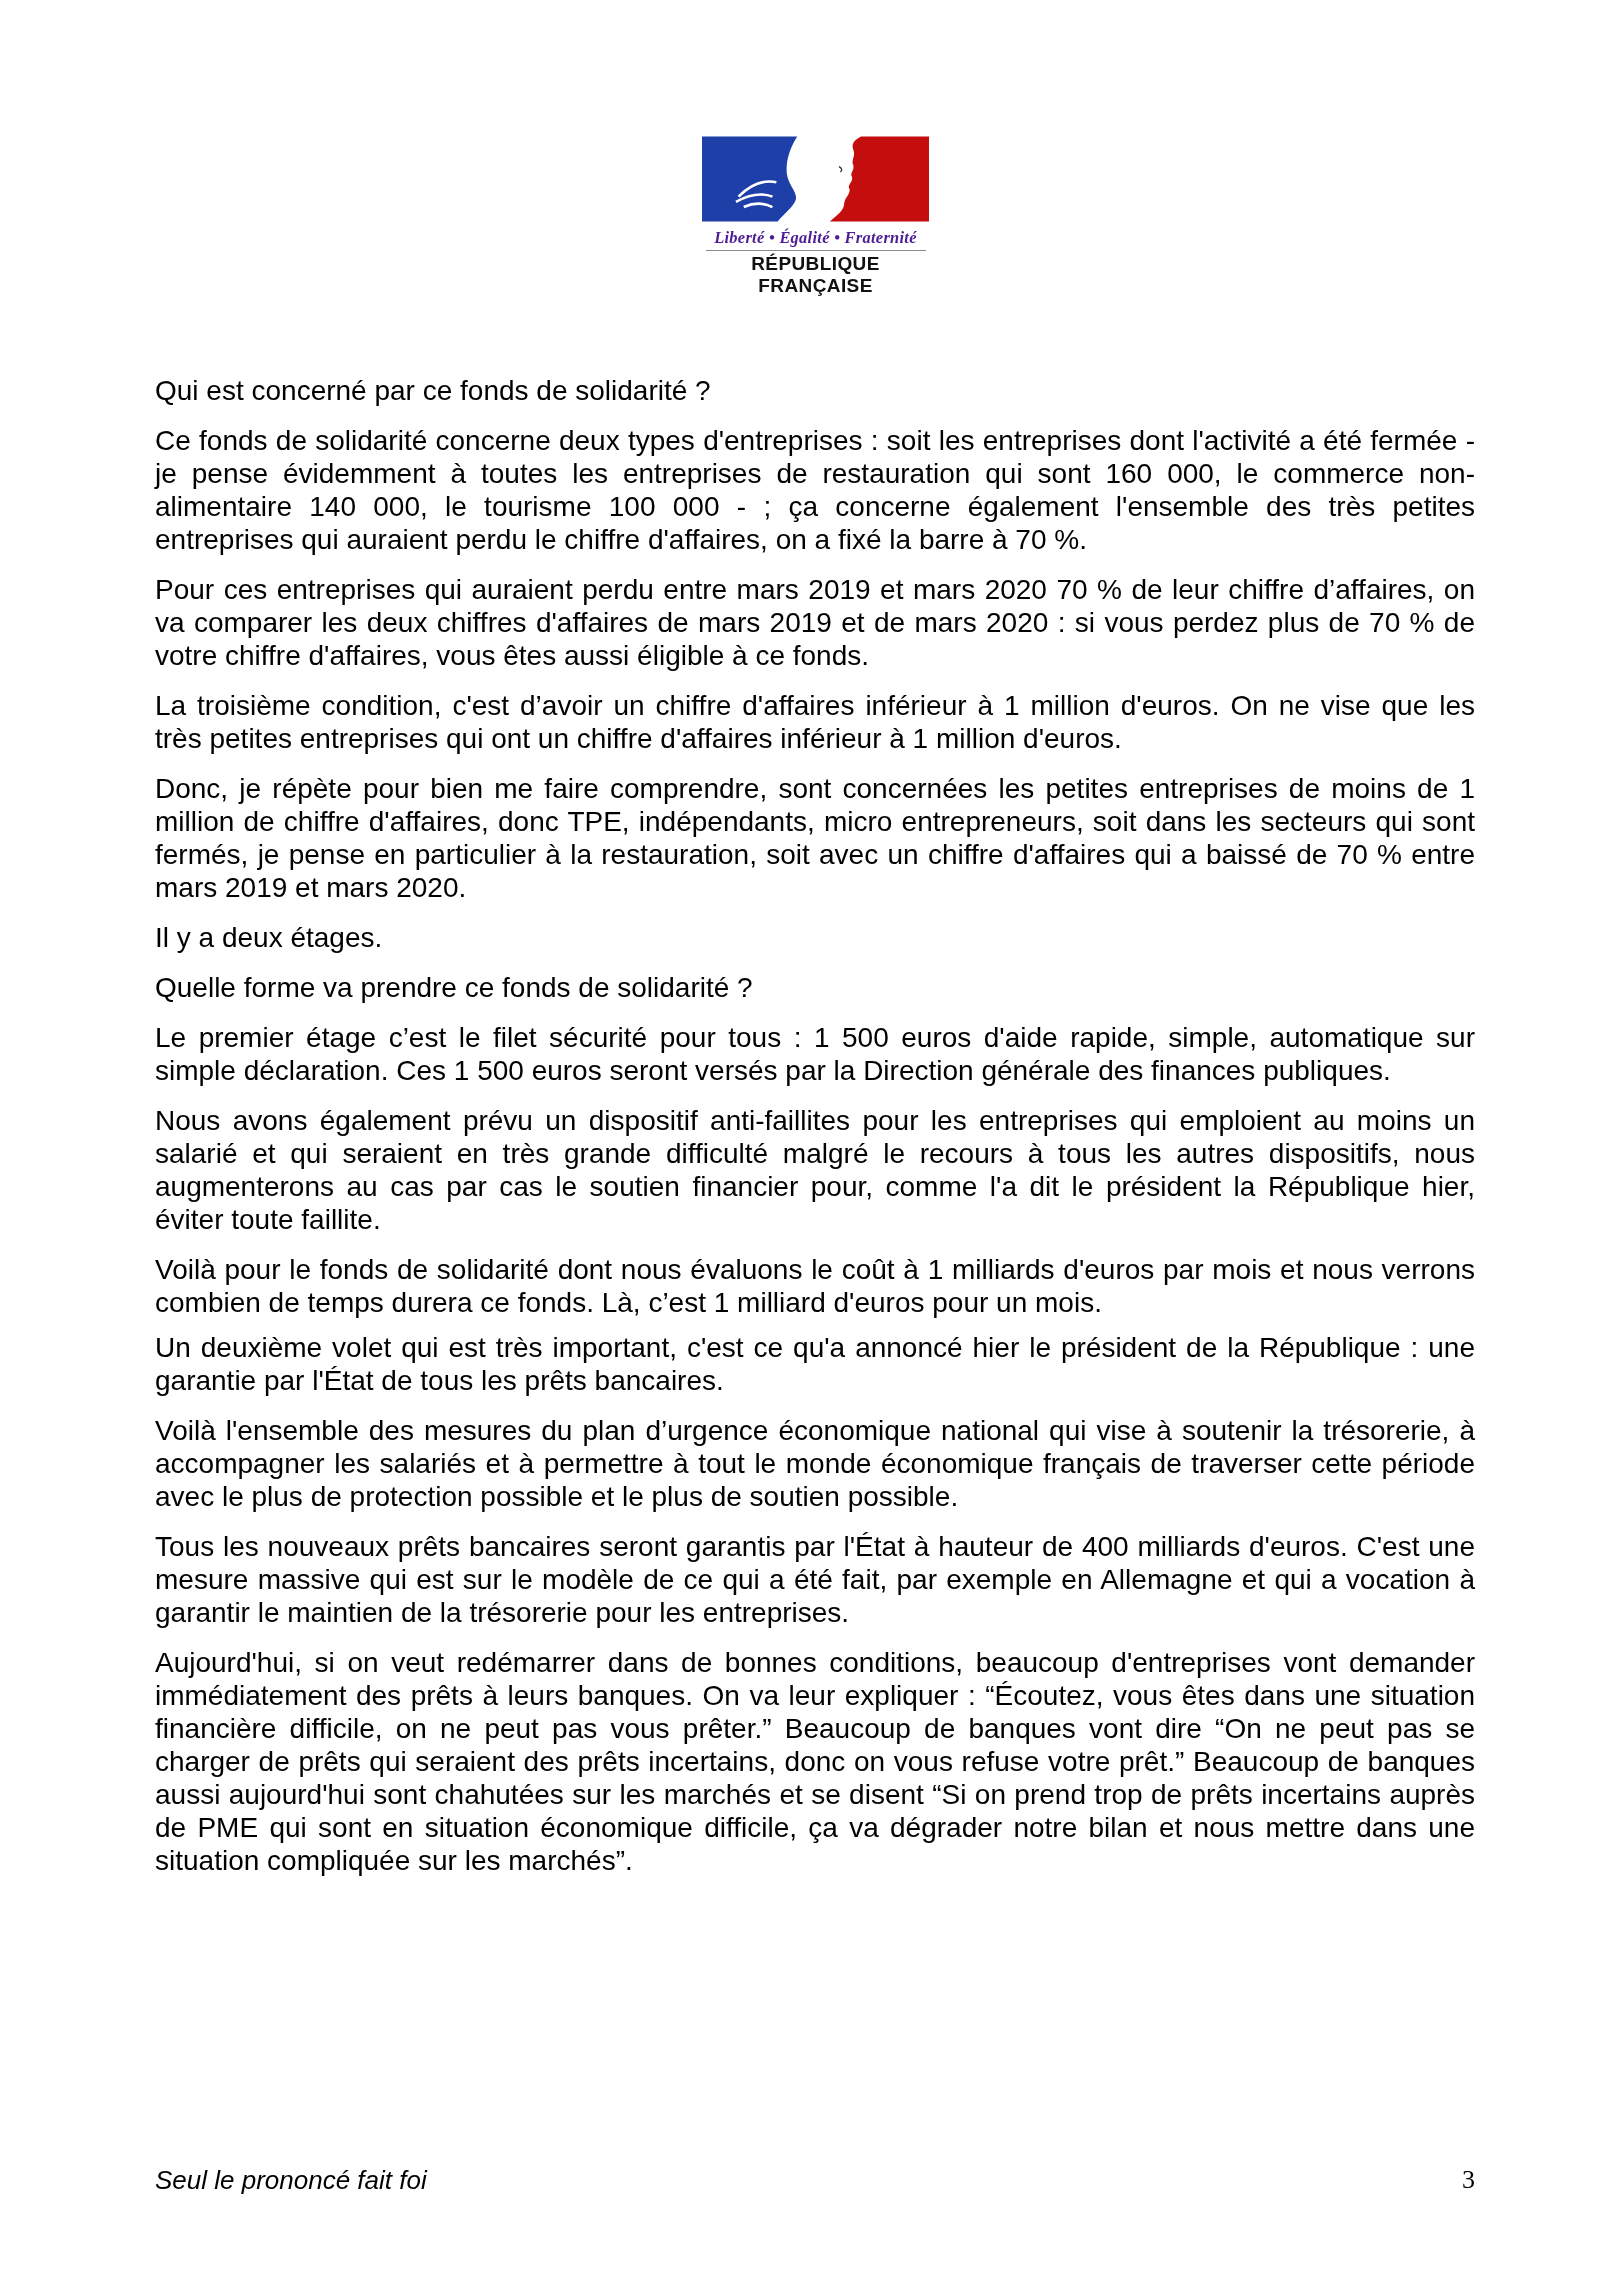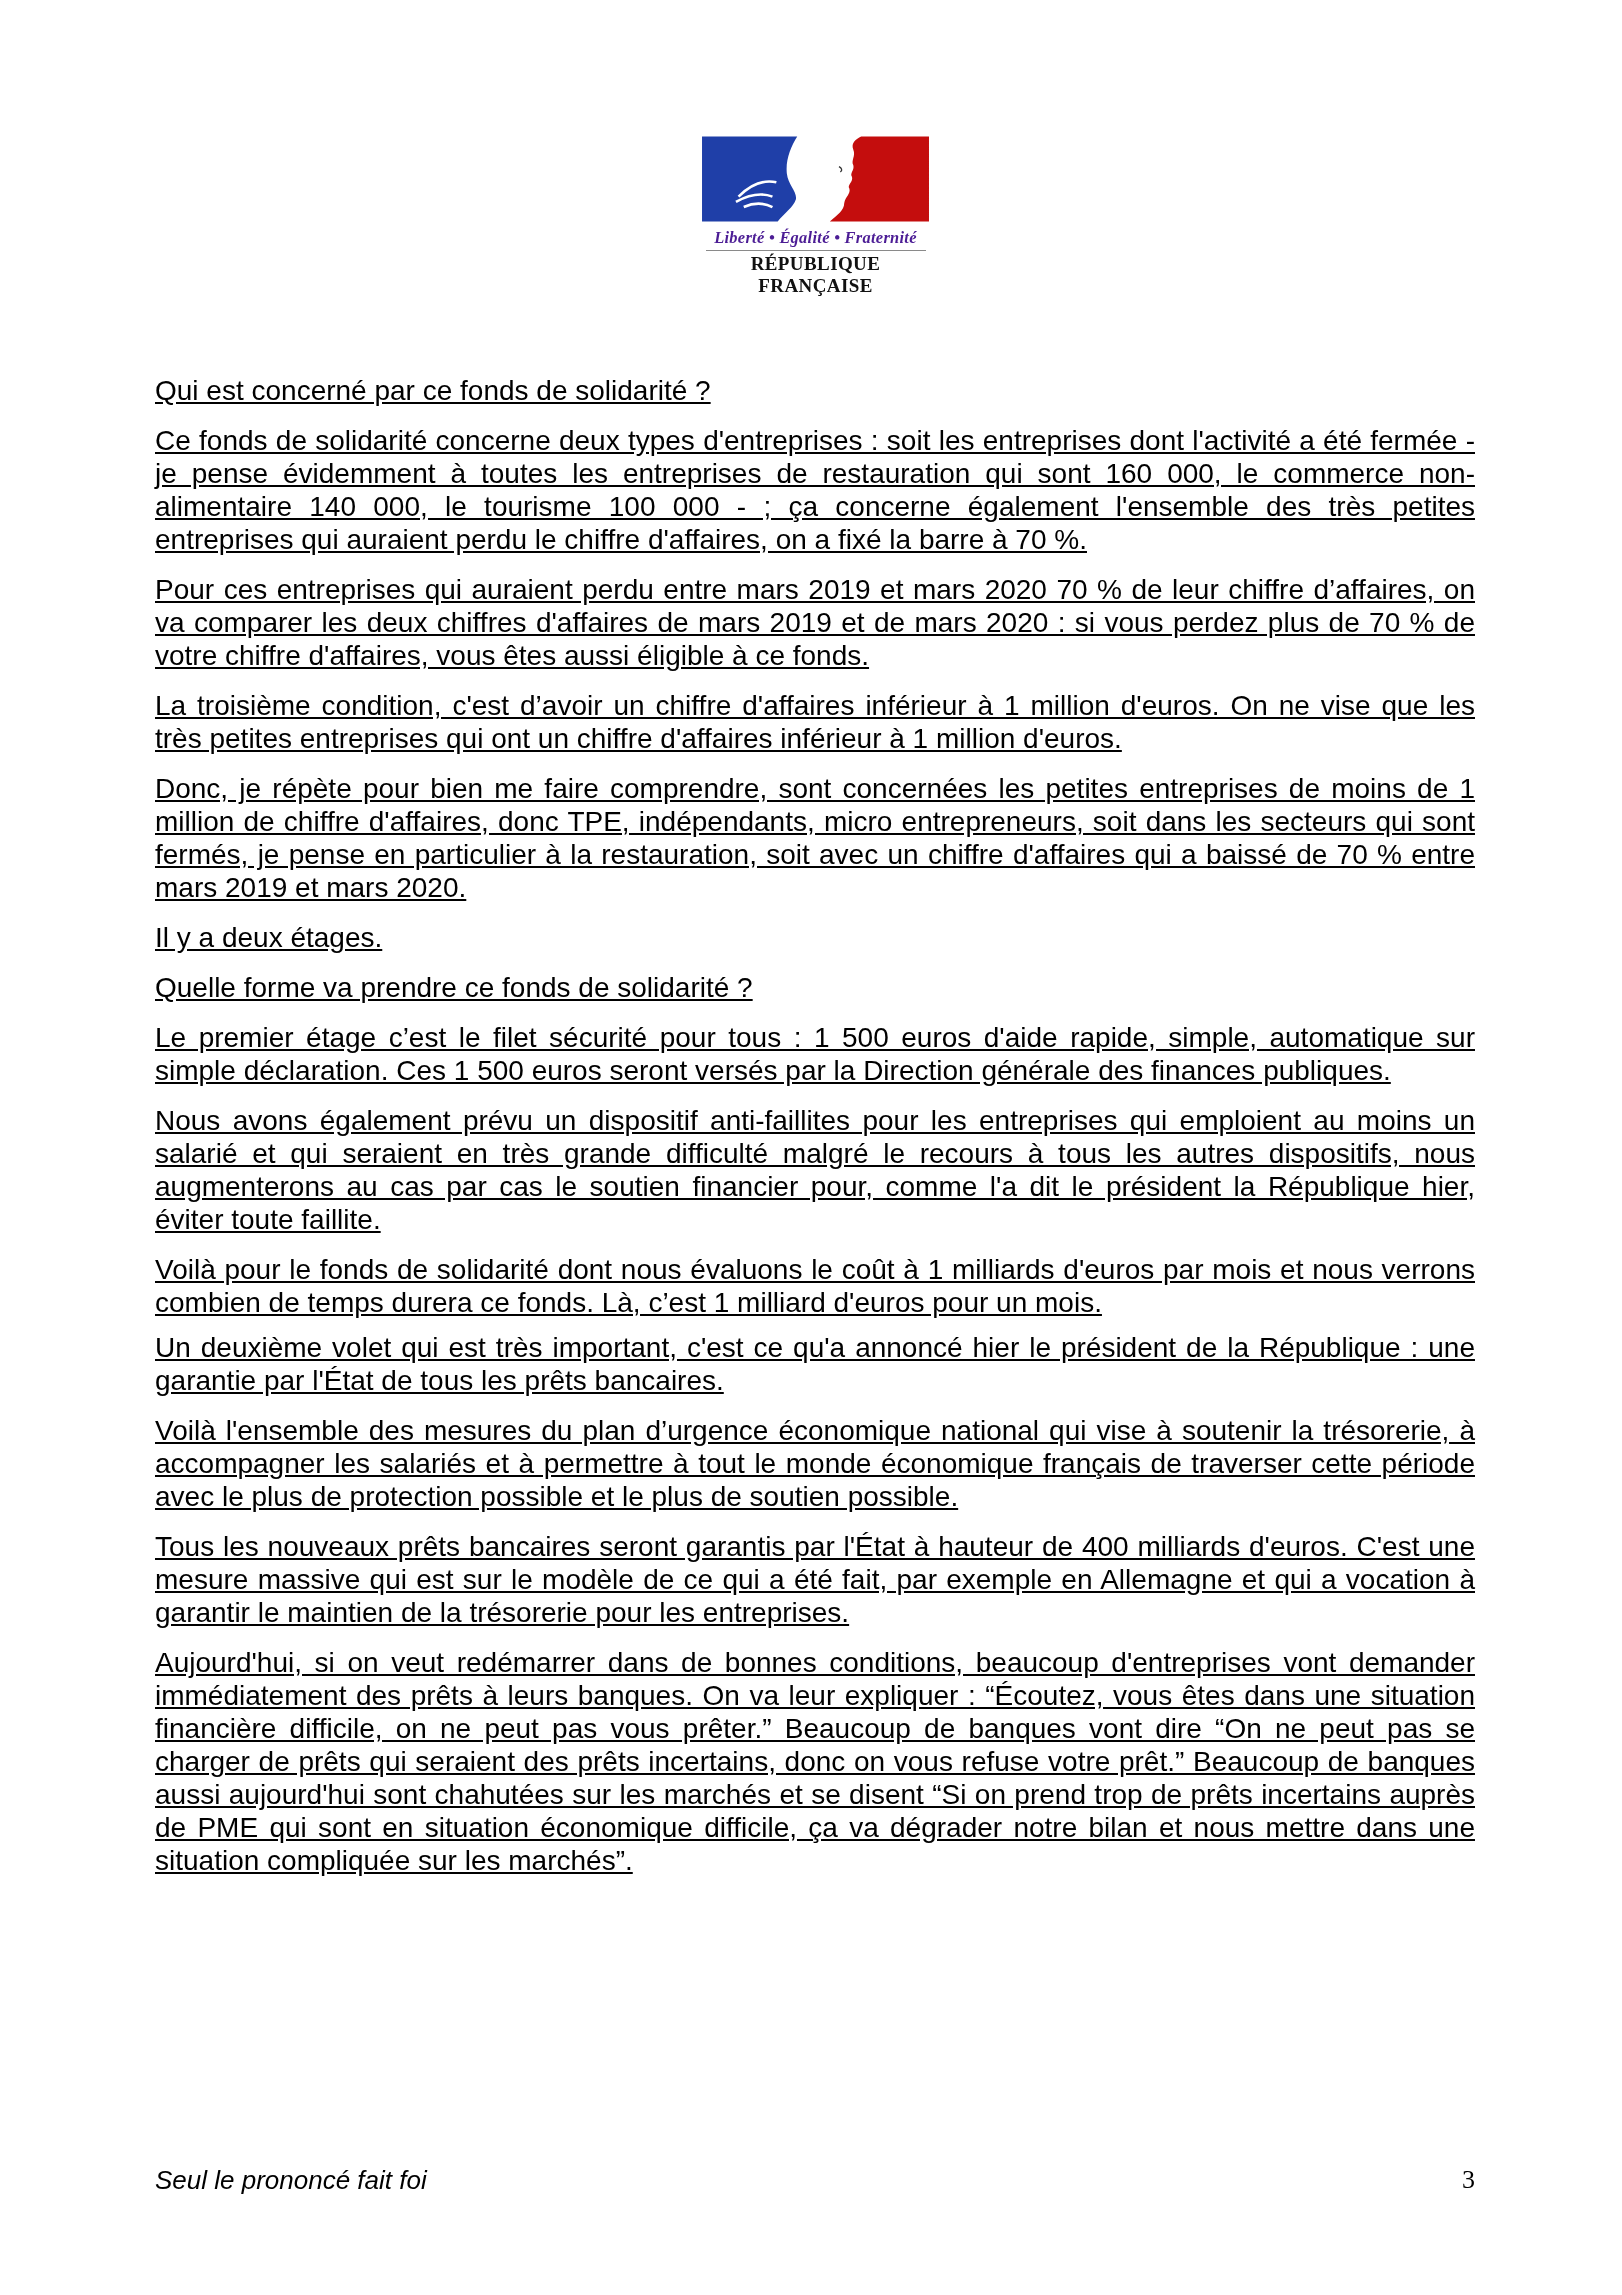--- a/index.html
+++ b/index.html
@@ -14,28 +14,28 @@
   .motto {
     position: absolute; left: 0; top: 94px; width: 233px; text-align: center;
     font-family: "Liberation Serif", serif; font-style: italic; font-weight: bold;
     font-size: 16.4px; color: #4c1d95; letter-spacing: 0.3px;
   }
   .motto-rule {
     position: absolute; left: 6.5px; top: 116px; width: 220px; height: 1.3px; background: #8a8a8a;
   }
   .republic {
     position: absolute; left: 0; top: 119px; width: 233px; text-align: center;
-    font-family: Liberation Serif, serif; font-weight: bold;
+    font-family: Liberation Sans, sans-serif; font-weight: bold;
     font-size: 19px; color: #111; letter-spacing: 0.4px; font-variant: small-caps;
   }
   .content {
     position: absolute; left: 155px; top: 374px; width: 1320px;
     font-size: 28px; line-height: 33px;
   }
-  .content p { margin: 0 0 17px 0; text-align: justify; text-decoration: underline; }
+  .content p { margin: 0 0 17px 0; text-align: justify; }
   .content p.q { text-align: left; }
   .footer-note {
     position: absolute; left: 155px; top: 2165px;
     font-family: Liberation Sans, sans-serif; font-style: italic; font-size: 26px;
   }
   .page-num {
     position: absolute; right: 148px; top: 2165px;
     font-family: "Liberation Serif", serif; font-size: 26px;
   }
 </style>

